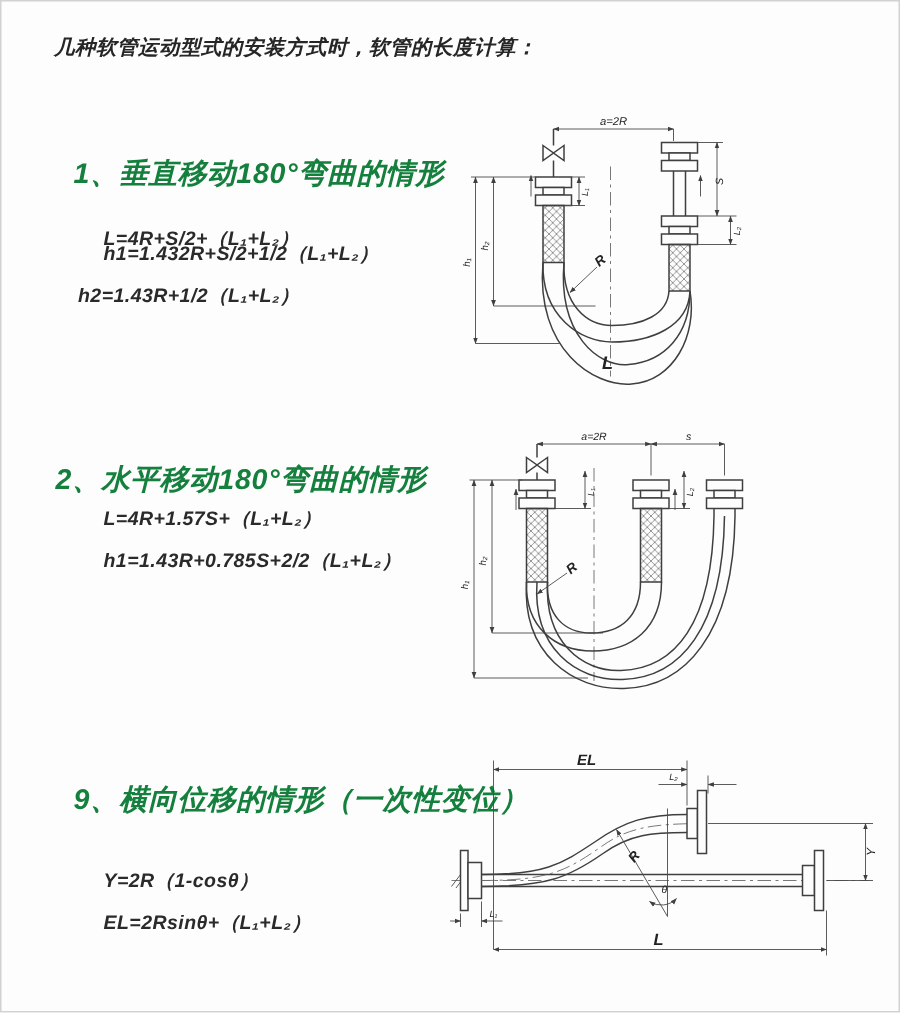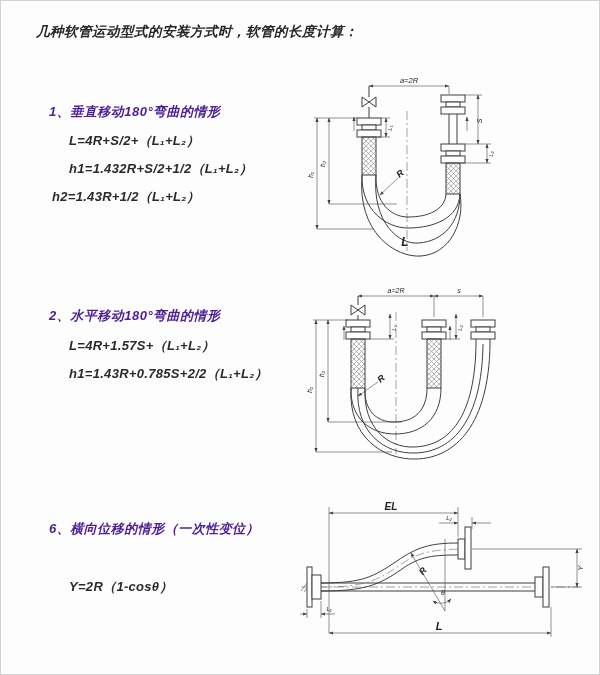--- a/index.html
+++ b/index.html
@@ -6,21 +6,21 @@
   .page{
     position:relative;width:600px;height:675px;background:#fdfdfd;
     border:1px solid #d2d2d2;box-sizing:border-box;overflow:hidden;
     font-family:"Liberation Sans","DejaVu Sans",sans-serif;color:#1f1f1f;font-style:italic;
   }
   .title{
     position:absolute;left:35px;top:22px;font-size:13.5px;font-weight:700;
     letter-spacing:.5px;color:#262626;
   }
   .sec-heading{
-    position:absolute;font-size:13px;font-weight:700;color:#4c1d95;letter-spacing:.5px;
+    position:absolute;font-size:19px;font-weight:700;color:#15803d;letter-spacing:.5px;
   }
   .formula{
     position:absolute;font-size:13px;font-weight:600;color:#2a2a2a;letter-spacing:.3px;
   }
   svg{position:absolute;overflow:visible;}
   svg text{fill:#222;font-family:"Liberation Sans","DejaVu Sans",sans-serif;}
   .ln{stroke:#3f3f3f;stroke-width:1;fill:none;}
   .thin{stroke:#4a4a4a;stroke-width:.6;fill:none;}
   .cl{stroke:#6a6a6a;stroke-width:.6;fill:none;stroke-dasharray:9 3 2 3;}
   .flange{fill:#fdfdfd;stroke:#3f3f3f;stroke-width:1;}
@@ -28,30 +28,31 @@
   .valve{fill:none;stroke:#3f3f3f;stroke-width:1;}
 </style>
 </head>
 <body>
 
 <div class="page">
 
   <div class="title">几种软管运动型式的安装方式时，软管的长度计算：</div>
 
   <div class="sec-heading" style="left:48px;top:102px">1、垂直移动180°弯曲的情形</div>
-  <div class="formula" style="left:68px;top:131px">L=4R+S/2+（L₁+L₂）</div>
+  <div class="formula" style="left:68px;top:149px">L=4R+S/2+（L₁+L₂）</div>
   <div class="formula" style="left:68px;top:159px">h1=1.432R+S/2+1/2（L₁+L₂）</div>
   <div class="formula" style="left:51px;top:187px">h2=1.43R+1/2（L₁+L₂）</div>
 
-  <div class="sec-heading" style="left:48px;top:306px">2、水平移动180°弯曲的情形</div>
+  <div class="sec-heading" style="left:36px;top:306px">2、水平移动180°弯曲的情形</div>
   <div class="formula" style="left:68px;top:336px">L=4R+1.57S+（L₁+L₂）</div>
   <div class="formula" style="left:68px;top:364px">h1=1.43R+0.785S+2/2（L₁+L₂）</div>
 
-  <div class="sec-heading" style="left:48px;top:519px">6、横向位移的情形（一次性变位）</div>
+  <div class="sec-heading" style="left:48px;top:519px">9、横向位移的情形（一次性变位）</div>
   <div class="formula" style="left:68px;top:577px">Y=2R（1-cosθ）</div>
+  <div class="formula" style="left:68px;top:605px">EL=2Rsinθ+（L₁+L₂）</div>
 
   <svg style="left:300px;top:70px" width="250" height="190" viewBox="0 0 250 190">
     <defs>
       <pattern id="braid" width="5" height="5" patternUnits="userSpaceOnUse">
         <path d="M0,5 L5,0 M0,0 L5,5" stroke="#8a8a8a" stroke-width="0.6"></path>
       </pattern>
       <marker id="ar" viewBox="0 0 8 8" refX="7.5" refY="4" markerWidth="7" markerHeight="7" orient="auto-start-reverse">
         <path d="M0,1 L8,4 L0,7 z" fill="#3f3f3f"></path>
       </marker>
     </defs>

